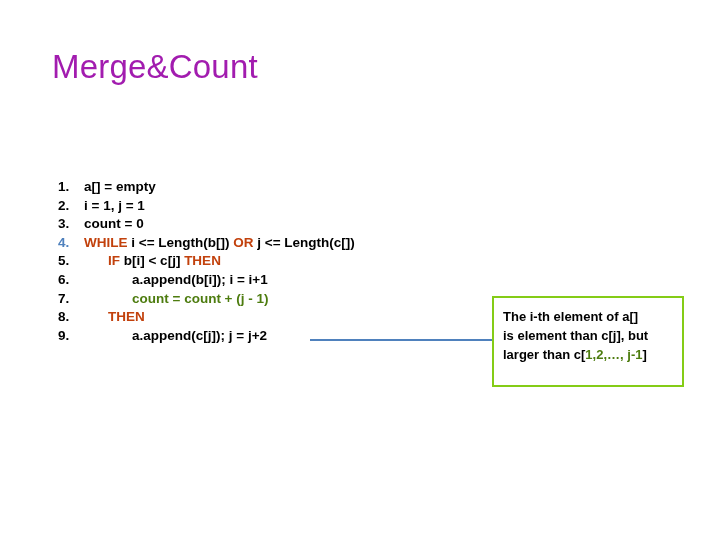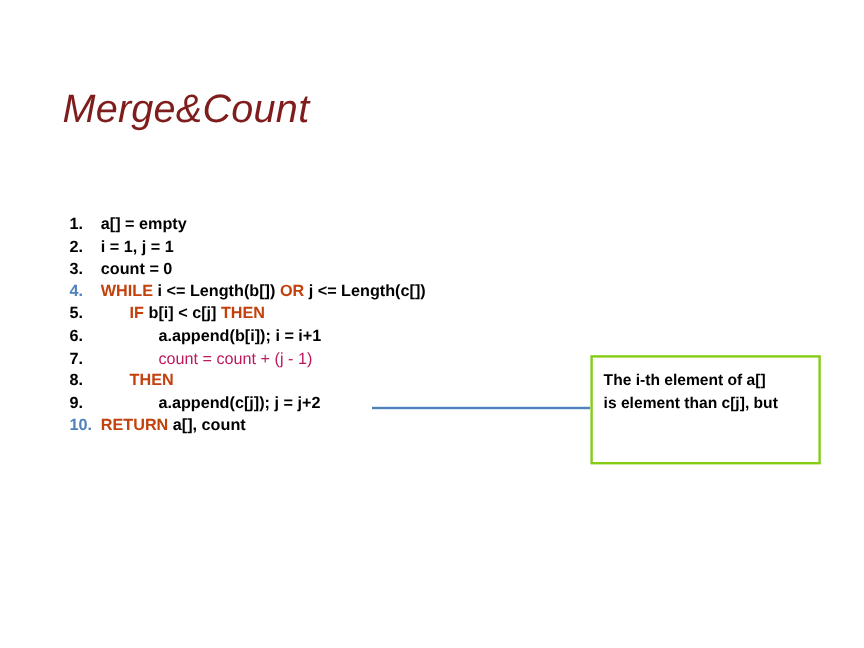--- a/index.html
+++ b/index.html
@@ -13,27 +13,26 @@
     position: relative;
     overflow: hidden;
     font-family: "Liberation Sans", sans-serif;
     color: #000000;
   }
 
   
   .slide-title {
     position: absolute;
     left: 52px;
-    top: 72px;
+    top: 48px;
     font-size: 33px;
     font-weight: 300;
     letter-spacing: 0.2px;
-    color: #7f1d1d;
+    color: #a21caf;
     white-space: nowrap;
-    font-style: italic;
   }
 
   
   .code-block {
     position: absolute;
     left: 58px;
     top: 178px;
     width: 420px;
     font-size: 13.5px;
     line-height: 18.6px;
@@ -61,21 +60,21 @@
   .line-body {
     flex: 1 1 auto;
   }
   .ind-0 { padding-left: 0px; }
   .ind-1 { padding-left: 24px; }
   .ind-2 { padding-left: 48px; }
 
   .kw      { color: #c2410c; font-weight: bold; }
   .bold    { font-weight: bold; color: #000000; }
   .plain   { font-weight: bold; color: #000000; }
-  .red     { color: #be185d; font-weight: normal; }
+  .red     { color: #4d7c0f; font-weight: bold; }
 
   
   .connector {
     position: absolute;
     left: 310px;
     top: 339px;
     width: 182px;
     height: 2px;
     background: #4F81BD;
   }
@@ -134,25 +133,22 @@
         <span class="line-body ind-2"><span class="red">count = count + (j - 1)</span></span>
       </div>
       <div class="code-line">
         <span class="line-num">8.</span>
         <span class="line-body ind-1"><span class="kw">THEN</span></span>
       </div>
       <div class="code-line">
         <span class="line-num">9.</span>
         <span class="line-body ind-2"><span class="bold">a.append(c[j]); j = j+2</span></span>
       </div>
-      <div class="code-line">
-        <span class="line-num blue">10.</span>
-        <span class="line-body ind-0"><span class="kw">RETURN</span><span class="bold"> a[], count</span></span>
-      </div>
     </div>
 </div>
 
 <div class="connector"></div>
 
 <div class="callout" id="callout-box">
     <div class="callout-line"><span class="bold">The i-th element of a[]</span></div>
     <div class="callout-line"><span class="bold">is element than c[j], but</span></div>
+    <div class="callout-line"><span class="bold">larger than c[</span><span class="red">1,2,…, j-1</span><span class="bold">]</span></div>
   </div>
 
 </body></html>

